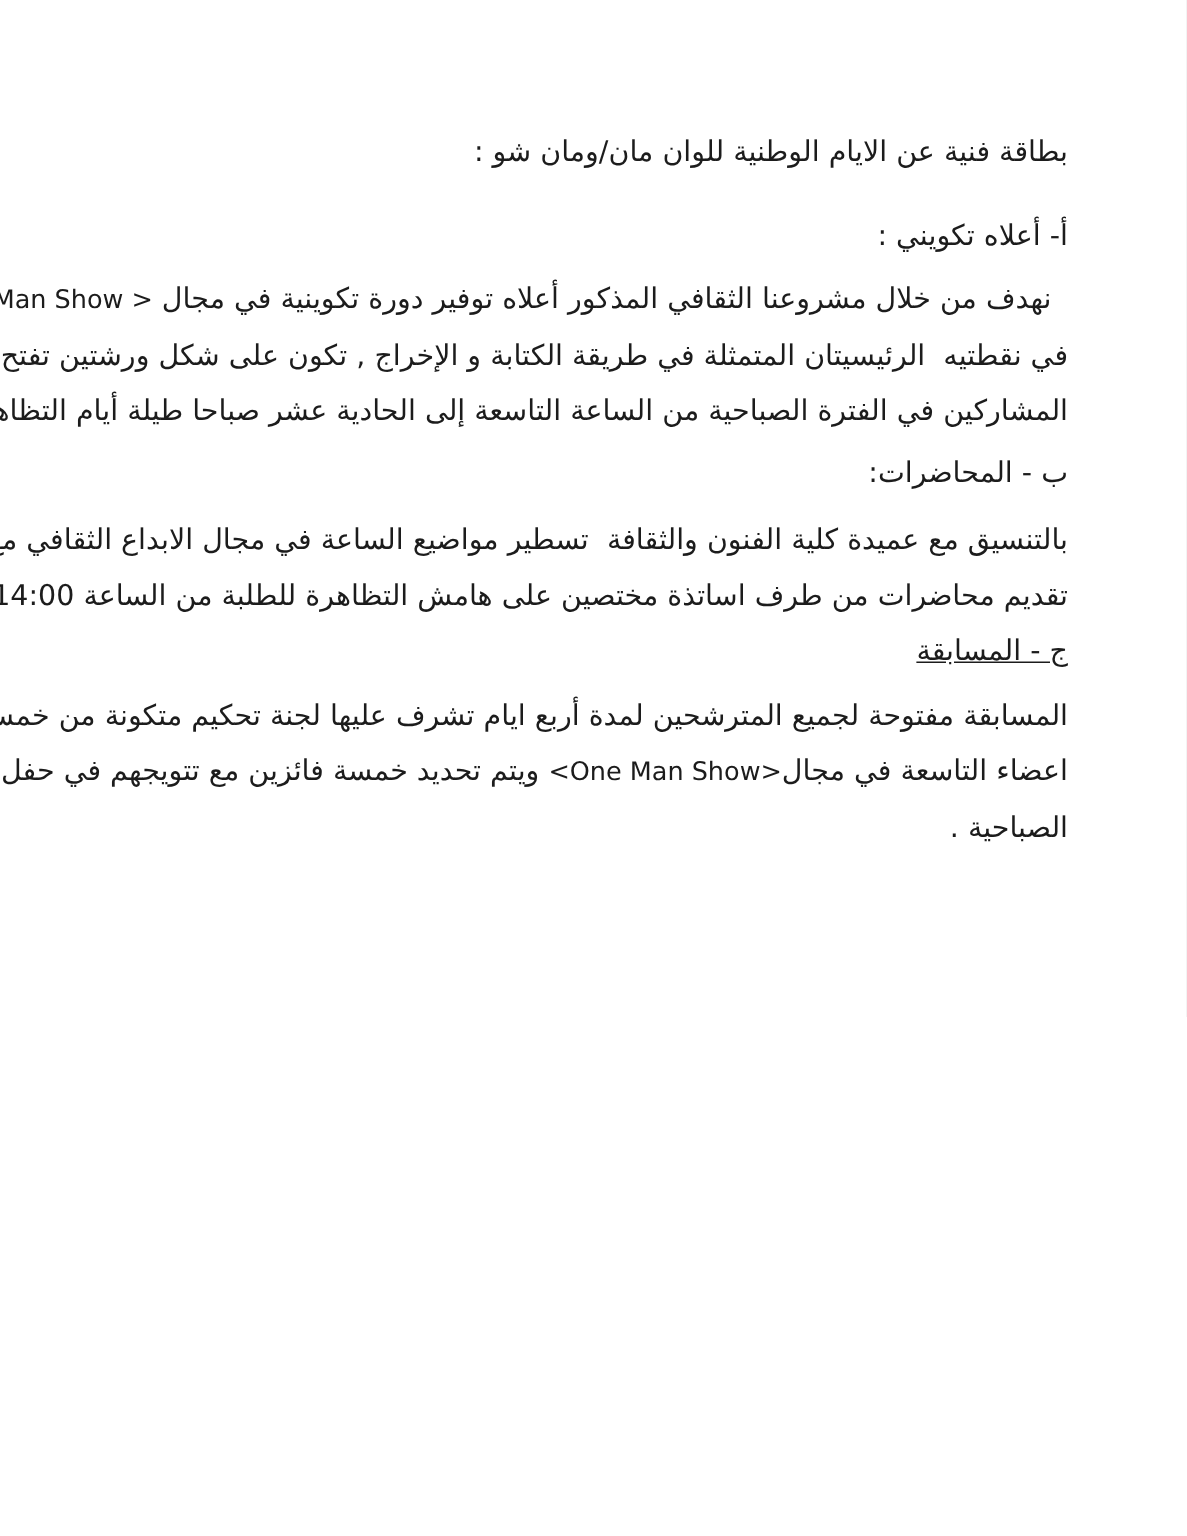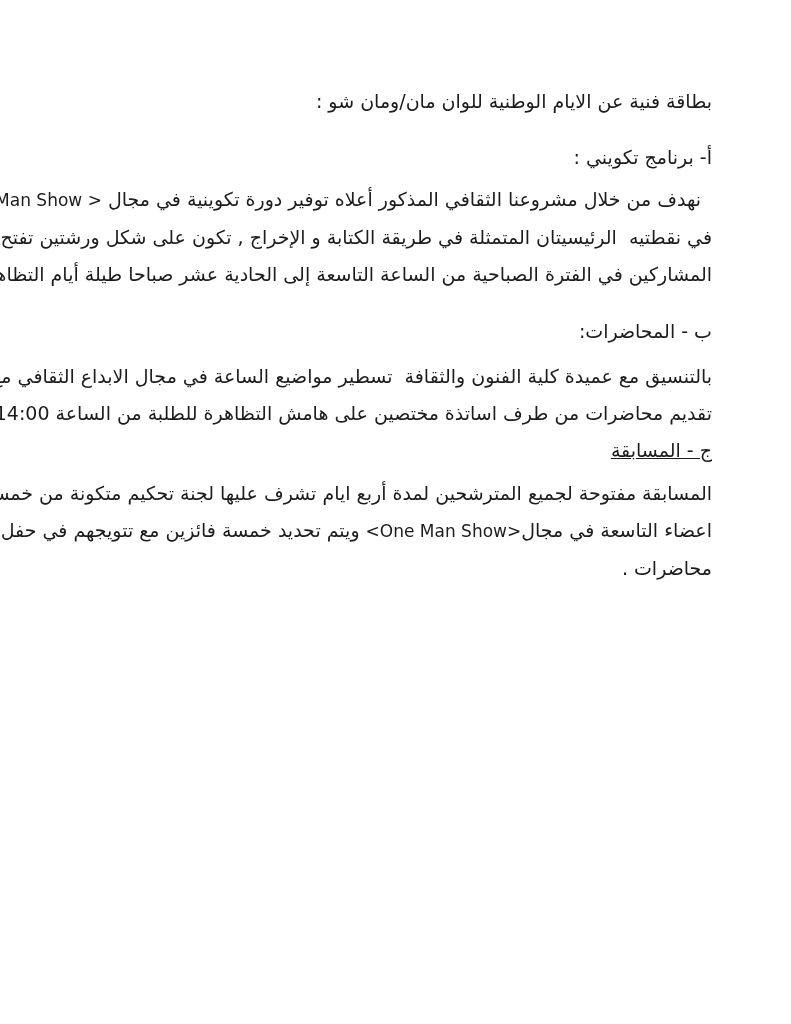--- a/index.html
+++ b/index.html
@@ -24,40 +24,40 @@
     font-size: 19px;
     line-height: 37px;
     letter-spacing: 0px;
   }
   .line {
     white-space: nowrap;
   }
   .title { }
   .heading-a { margin-top: 19px; }
   .para-a   { margin-top: 5px; }
-  .heading-b { margin-top: 20px; }
+  .heading-b { margin-top: 4px; }
   .para-b   { margin-top: 8px; }
   .heading-c { margin-top: 0px; text-decoration: underline; }
   .para-c   { margin-top: 6px; }
   .indent { padding-right: 11px; }
   .lat {
     font-size: 17px;
     direction: ltr;
     unicode-bidi: bidi-override;
   }
 </style>
 </head>
 <body>
 
 <div class="page">
   <div class="doc">
 
     <div class="line title">بطاقة فنية عن الايام الوطنية للوان مان/ومان شو :</div>
 
-    <div class="line heading-a">أ- برنامج تكويني :</div>
+    <div class="line heading-a">أ- أعلاه تكويني :</div>
 
     <div class="para-a">
       <div class="line indent">
         <span>نهدف من خلال مشروعنا الثقافي المذكور أعلاه توفير دورة تكوينية في مجال&nbsp;</span><bdo dir="ltr" class="lat">&lt;One Man Show &gt;</bdo>
       </div>
       <div class="line">في نقطتيه &nbsp;الرئيسيتان المتمثلة في طريقة الكتابة و الإخراج , تكون على شكل ورشتين تفتح لجمع</div>
       <div class="line">المشاركين في الفترة الصباحية من الساعة التاسعة إلى الحادية عشر صباحا طيلة أيام التظاهرة .</div>
     </div>
 
     <div class="line heading-b">ب - المحاضرات:</div>
@@ -67,17 +67,17 @@
       <div class="line">تقديم محاضرات من طرف اساتذة مختصين على هامش التظاهرة للطلبة من الساعة 14:00 الى</div>
     </div>
 
     <div class="line heading-c">ج - المسابقة</div>
 
     <div class="para-c">
       <div class="line">المسابقة مفتوحة لجميع المترشحين لمدة أربع ايام تشرف عليها لجنة تحكيم متكونة من خمسة</div>
       <div class="line">
         <span>اعضاء التاسعة في مجال</span><bdo dir="ltr" class="lat">&lt;One Man Show&gt;</bdo><span>&nbsp;ويتم تحديد خمسة فائزين مع تتويجهم في حفل</span>
       </div>
-      <div class="line">محاضرات .</div>
+      <div class="line">الصباحية .</div>
     </div>
 
   </div>
 </div>
 
 </body></html>

